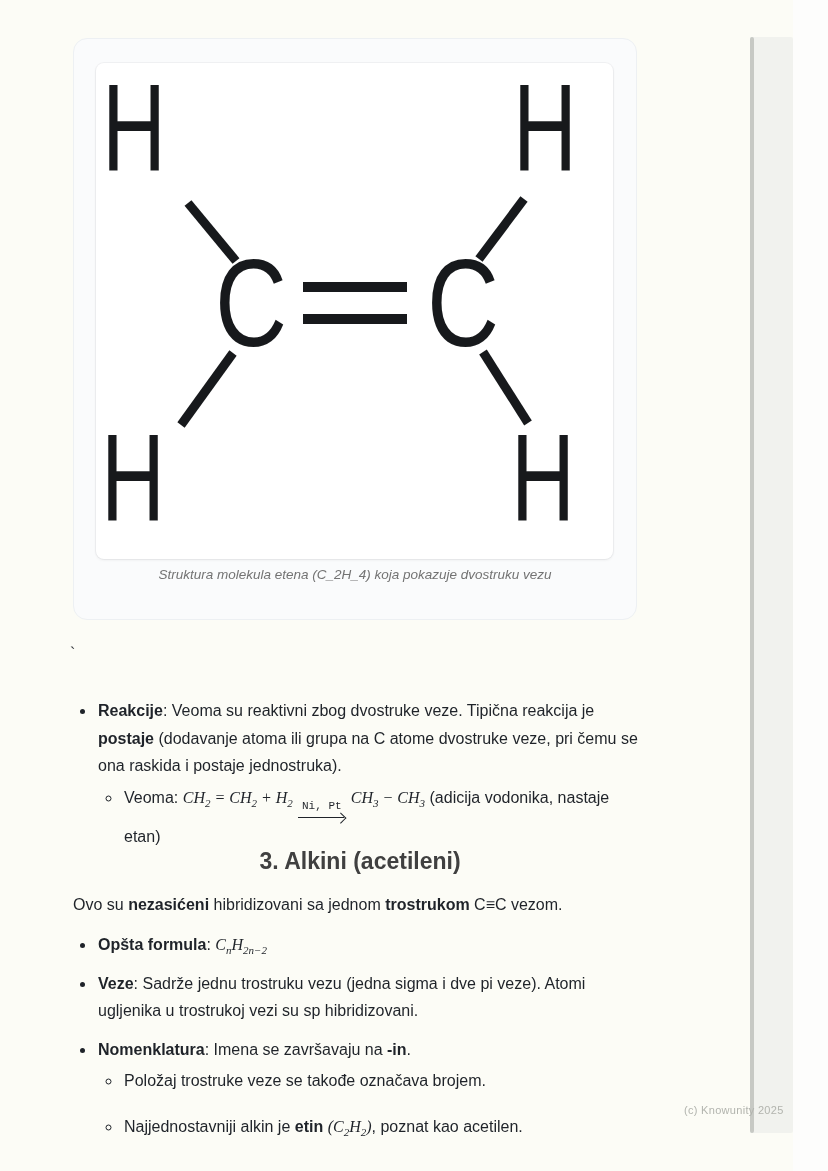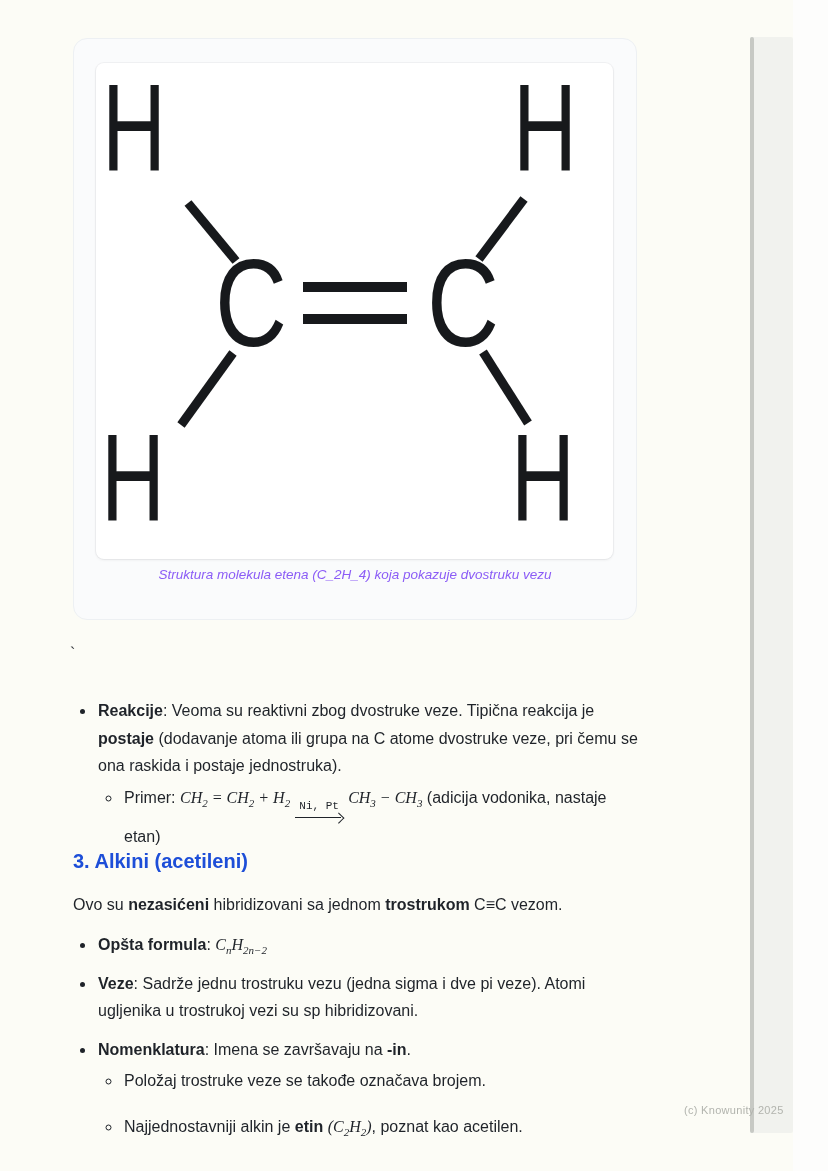--- a/index.html
+++ b/index.html
@@ -31,21 +31,21 @@
   .molecule-image svg { display: block; width: 517px; height: 496px; }
   .molecule-image text {
     font-family: "Liberation Sans", sans-serif;
     fill: #17191c;
   }
   .figure-caption {
     position: absolute; left: 0; right: 0; top: 528px;
     text-align: center;
     font-style: italic;
     font-size: 13.5px;
-    color: #8b5cf6;
+    color: #737373;
   }
 
   
   .stray {
     position: absolute; left: 70px; top: 645px;
     font-size: 16px; color: #3a3d42;
   }
 
   
   .doc {
@@ -62,22 +62,22 @@
   ul.lvl2 { list-style: circle; margin: 4px 0 0 0; padding-left: 24px; }
   ul.lvl2 > li { padding-left: 2px; margin-bottom: 11px; }
   ul.lvl2 > li:last-child { margin-bottom: 0; }
 
   #block-reakcije { top: 697px; }
   #block-heading  { top: 846px; }
   #block-intro    { top: 891px; }
   #block-alkini   { top: 931px; }
 
   .section-heading {
-    font-size: 20px; line-height: 30px;
-    font-weight: 600; color: #1d4ed8;
+    font-size: 23px; line-height: 30px;
+    font-weight: 600; color: #404040; text-align: center;
   }
 
   
   .rxn-arrow {
     display: inline-flex; flex-direction: column; align-items: center;
     vertical-align: -6px; margin: 0 5px;
   }
   .rxn-over {
     font-family: Liberation Mono, monospace;
     font-size: 11px; line-height: 11px; color: #1f2329;
@@ -146,21 +146,21 @@
 </div>
 
 <span class="stray">`</span>
 
 <div class="doc" id="block-reakcije">
   <ul class="lvl1">
     <li>
       <span><span class="b">Reakcije</span><span>: Veoma su reaktivni zbog dvostruke veze. Tipična reakcija je </span><span class="b">postaje</span><span> (dodavanje atoma ili grupa na C atome dvostruke veze, pri čemu se ona raskida i postaje jednostruka).</span></span>
       <ul class="lvl2">
         <li>
-          <span><span>Primer: </span><span class="math">CH<sub>2</sub></span><span class="math"> = </span><span class="math">CH<sub>2</sub></span><span class="math"> + </span><span class="math">H<sub>2</sub></span><span class="rxn-arrow">
+          <span><span>Veoma: </span><span class="math">CH<sub>2</sub></span><span class="math"> = </span><span class="math">CH<sub>2</sub></span><span class="math"> + </span><span class="math">H<sub>2</sub></span><span class="rxn-arrow">
                 <span class="rxn-over">Ni, Pt</span>
                 <span class="rxn-line"></span>
               </span><span class="math">CH<sub>3</sub></span><span class="math"> − </span><span class="math">CH<sub>3</sub></span><span> (adicija vodonika, nastaje etan)</span></span>
         </li>
       </ul>
     </li>
   </ul>
 </div>
 
 <div class="doc section-heading" id="block-heading">3. Alkini (acetileni)</div>

